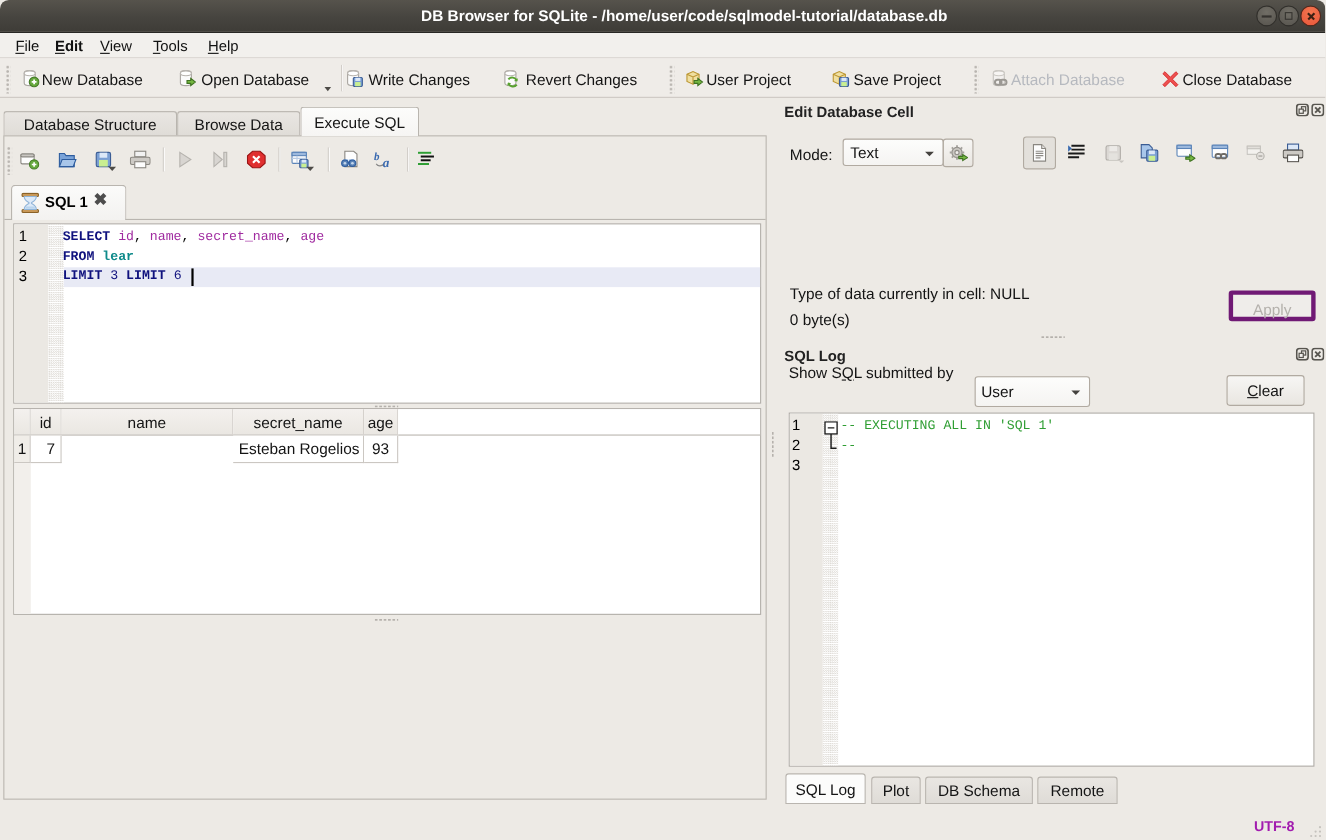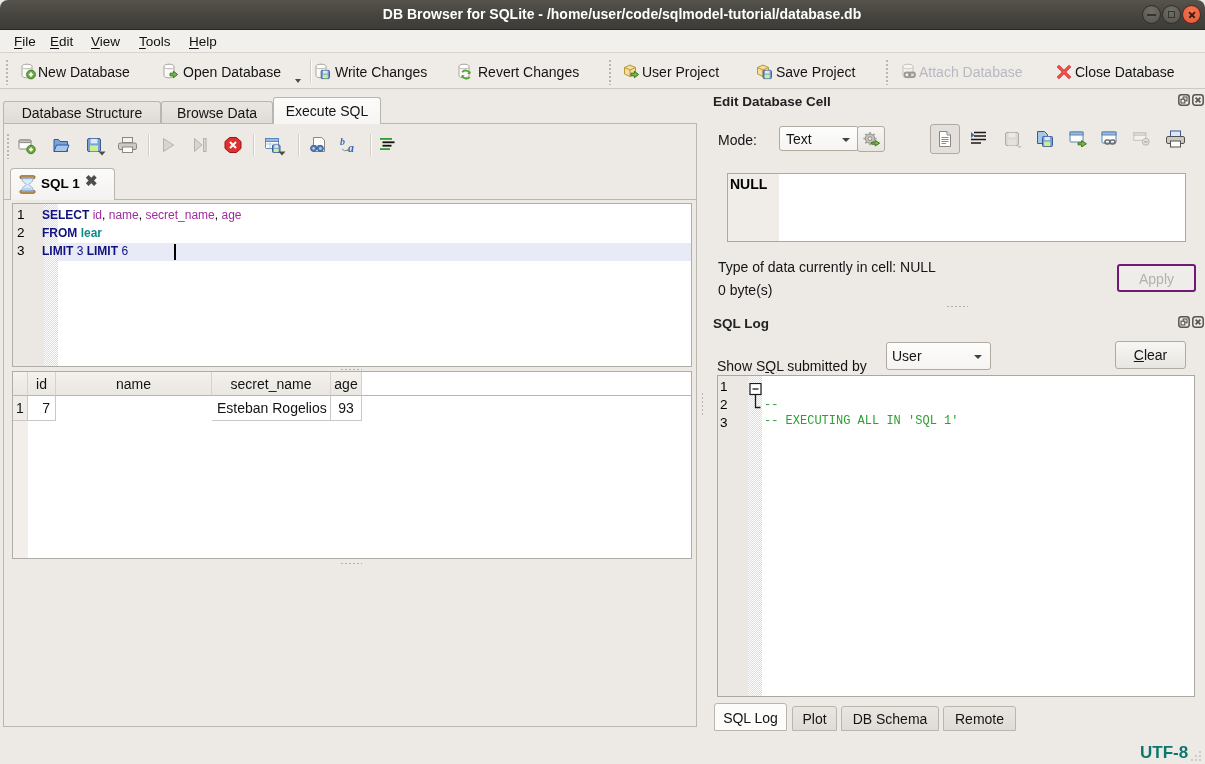--- a/index.html
+++ b/index.html
@@ -47,21 +47,21 @@
      border:1px solid #bab6b0;box-sizing:border-box;z-index:4;}
 
   #sqltab{left:10px;top:168px;width:105px;height:32px;box-sizing:border-box;border:1px solid #b9b5af;border-bottom:none;border-radius:4px 4px 0 0;background:linear-gradient(#fbfbfa,#f3f2f0);z-index:6;}
   #sqltab-line{left:4px;top:199px;width:692px;height:1px;background:#b9b5af;z-index:5;}
 
   
   #editor{left:12px;top:203px;width:680px;height:164px;background:#fff;border:1px solid #b0aca6;box-sizing:border-box;z-index:6;}
   #ed-gutter{left:0;top:0;width:31px;height:162px;background:#ebe8e3;}
   #ed-fold{left:31px;top:0;width:14px;height:162px;background:conic-gradient(#dfdcd7 0 25%,#fff 0 50%,#dfdcd7 0 75%,#fff 0) 0 0/2px 2px;}
   .lnum{position:absolute;left:0;width:16px;text-align:left;padding-left:4px;font-size:13.5px;color:#000;}
-  .codeline{position:absolute;left:29px;font-family:Liberation Sans, sans-serif;font-size:12px;white-space:pre;color:#000;line-height:18px;}
+  .codeline{position:absolute;left:44px;font-family:Liberation Mono, monospace;font-size:12px;white-space:pre;color:#000;line-height:18px;}
   #curline{left:45px;top:39px;width:633px;height:18px;background:#e8eaf5;}
   .kw{color:#10127e;font-weight:bold;}
   .ident{color:#a02ba0;}
   .tbl{color:#0e8a8a;font-weight:bold;}
   .num{color:#10127e;}
   #cursor{left:161px;top:40px;width:1.5px;height:16px;background:#000;}
 
   
   #rtable{left:12px;top:371px;width:680px;height:188px;background:#fff;border:1px solid #b0aca6;box-sizing:border-box;z-index:6;}
   .th{position:absolute;top:0;height:24px;box-sizing:border-box;background:linear-gradient(#f4f1ee,#eae7e2);
@@ -76,56 +76,56 @@
   
   .dock-title{position:absolute;font-size:13.5px;font-weight:bold;color:#222;}
   .label13{position:absolute;font-size:14px;color:#141414;}
   .combo{position:absolute;box-sizing:border-box;border:1px solid #b1aaa1;border-radius:3px;background:linear-gradient(#fdfdfc,#f5f4f2);}
   .combo .ctext{position:absolute;left:6px;top:4px;font-size:14px;}
   .combo .carrow{position:absolute;right:8px;top:11px;width:0;height:0;border-left:4px solid transparent;border-right:4px solid transparent;border-top:4.5px solid #44423e;}
   .pushbtn{position:absolute;box-sizing:border-box;border:1px solid #b1aaa1;border-radius:3px;background:linear-gradient(#f7f6f4,#e9e6e1);text-align:center;font-size:14px;}
   #nullbox{left:727px;top:173px;width:459px;height:69px;background:#fff;border:1px solid #aba7a1;box-sizing:border-box;}
   #nullbox .gcol{position:absolute;left:0;top:0;width:51px;height:67px;background:#f0ede8;}
   #nullbox .ntext{position:absolute;left:2px;top:2px;font-size:14px;font-weight:bold;color:#000;}
-  #applybtn{left:1117px;top:264px;width:79px;height:28px;border:2px solid #701a75;border-radius:3px;background:#efedea;color:#b4b1ac;text-align:center;padding-top:5px;box-sizing:border-box;font-size:14px;}
+  #applybtn{left:1117px;top:264px;width:79px;height:28px;border:4px solid #701a75;border-radius:3px;background:#efedea;color:#b4b1ac;text-align:center;padding-top:5px;box-sizing:border-box;font-size:14px;}
 
   
   #logbox{left:717px;top:375px;width:478px;height:322px;background:#fff;border:1px solid #aba7a1;box-sizing:border-box;z-index:2;}
   #logbox .lg{position:absolute;left:2px;font-size:13.5px;color:#000;}
   #log-gutter{left:0;top:0;width:30px;height:320px;background:#ebe8e3;}
   #log-fold{left:30px;top:0;width:14px;height:320px;background:conic-gradient(#dfdcd7 0 25%,#fff 0 50%,#dfdcd7 0 75%,#fff 0) 0 0/2px 2px;}
   .green{position:absolute;font-family:"Liberation Mono",monospace;font-size:12px;color:#2f9e33;white-space:pre;line-height:18px;}
 
   
   .btab{position:absolute;box-sizing:border-box;border:1px solid #b9b5af;border-radius:3px 3px 0 0;background:linear-gradient(#e9e6e2,#dfdcd7);text-align:center;font-size:14px;}
   #btab-active{background:#fcfcfb;z-index:3;}
 
   
-  #utf8{left:1140px;top:743px;color:#0f766e;font-size:17px;font-weight:bold;}
+  #utf8{left:1140px;top:743px;color:#a21caf;font-size:13px;font-weight:bold;}
 
   .dots-h{position:absolute;width:22px;height:3px;background-image:radial-gradient(circle,#b5b1ac 0.9px,transparent 1.1px);background-size:4px 3px;}
   .dots-v{position:absolute;width:3px;height:24px;background-image:radial-gradient(circle,#b5b1ac 0.9px,transparent 1.1px);background-size:3px 4px;}
   svg{display:block;}
 </style>
 </head>
 <body>
 <div id="win">
 
   <div id="titlebar" class="abs"></div>
   <div id="title-text" class="abs">DB Browser for SQLite - /home/user/code/sqlmodel-tutorial/database.db</div>
   <div id="btn-min" class="abs winbtn"></div>
   <div id="btn-max" class="abs winbtn"></div>
   <div id="btn-close" class="abs winbtn">
     <div class="closex" style="transform:rotate(45deg);"></div>
     <div class="closex" style="transform:rotate(-45deg);"></div>
   </div>
 
   <div id="menubar" class="abs"></div>
   <div class="menu-item" style="left:14px;"><u>F</u>ile</div>
-  <div class="menu-item" style="left:50px;"><u>E</u>dit</div>
+  <div class="menu-item" style="left:50px;font-weight:bold;"><u>E</u>dit</div>
   <div class="menu-item" style="left:91px;"><u>V</u>iew</div>
   <div class="menu-item" style="left:139px;"><u>T</u>ools</div>
   <div class="menu-item" style="left:189px;"><u>H</u>elp</div>
 
   <div id="toolbar" class="abs"></div>
   <div class="handle" style="left:5px;top:59px;height:26px;"></div>
   <span class="ticon" style="left:20px;top:63px;">
       <svg width="16" height="17" viewBox="0 0 16 17">
         <path d="M2 3.6 C2 2 4.2 1.2 7 1.2 C9.8 1.2 12 2 12 3.6 L12 12.4 C12 14 9.8 14.8 7 14.8 C4.2 14.8 2 14 2 12.4 Z" fill="#fbfbfb" stroke="#a9a5a0"></path>
         <ellipse cx="7" cy="3.6" rx="5" ry="2.2" fill="#fff" stroke="#b8b4af"></ellipse>
@@ -360,21 +360,21 @@
       </svg>
     </span>
   <span class="abs" style="left:1192px;top:94px;">
       <svg width="12" height="12" viewBox="0 0 12 12">
         <rect x="0.8" y="0.8" width="10.4" height="10.4" rx="2.6" fill="none" stroke="#57554f" stroke-width="1.5"></rect>
         <path d="M3.6 3.6 L8.4 8.4 M8.4 3.6 L3.6 8.4" stroke="#57554f" stroke-width="1.7"></path>
       </svg>
     </span>
 
   <div class="label13" style="left:718px;top:132px;">Mode:</div>
-  <div class="combo" style="left:766px;top:126px;width:80px;height:25px;margin-left:13px;">
+  <div class="combo" style="left:766px;top:126px;width:92px;height:25px;">
      <div class="ctext">Text</div>
       <div class="carrow"></div>
   </div>
   <div class="pushbtn" style="left:857px;top:126px;width:28px;height:26px;"></div>
   <span class="abs" style="left:862px;top:131px;">
       <svg width="18" height="17" viewBox="0 0 18 17">
         <circle cx="8" cy="7.6" r="4.6" fill="#c9c6c1" stroke="#8f8c87"></circle>
         <circle cx="8" cy="7.6" r="1.9" fill="#f0eeeb" stroke="#8f8c87"></circle>
         <g stroke="#a5a29d" stroke-width="1.7">
           <path d="M8 1 V3 M8 12.2 V14.2 M1.4 7.6 H3.4 M12.6 7.6 H14.6 M3.3 2.9 L4.7 4.3 M11.3 10.9 L12.7 12.3 M12.7 2.9 L11.3 4.3 M4.7 10.9 L3.3 12.3"></path>
@@ -443,24 +443,20 @@
       </svg>
     </span>
   <span class="abs" style="left:1166px;top:130px;">
       <svg width="19" height="18" viewBox="0 0 19 18">
         <rect x="4.5" y="1" width="10" height="5.5" fill="#dce8f8" stroke="#3a5c94"></rect>
         <path d="M2 6.5 h15 a1.5 1.5 0 0 1 1.5 1.5 V12 a1.5 1.5 0 0 1 -1.5 1.5 h-15 A1.5 1.5 0 0 1 0.5 12 V8 A1.5 1.5 0 0 1 2 6.5 Z" fill="#cdcac5" stroke="#55524d"></path>
         <rect x="4.5" y="11" width="10" height="6" fill="#fdfdfd" stroke="#55524d"></rect>
       </svg>
     </span>
 
-  <div id="nullbox" class="abs">
-    <div class="gcol"></div>
-    <div class="ntext">NULL</div>
-  </div>
 
   <div class="label13" style="left:718px;top:259px;">Type of data currently in cell: NULL</div>
   <div class="label13" style="left:718px;top:282px;">0 byte(s)</div>
   <div id="applybtn" class="abs">Apply</div>
 
   <div class="dots-h" style="left:946px;top:305px;"></div>
 
   <div class="dock-title" style="left:713px;top:316px;">SQL Log</div>
   <span class="abs" style="left:1178px;top:316px;">
       <svg width="12" height="12" viewBox="0 0 12 12">
@@ -469,41 +465,41 @@
         <rect x="3" y="5.2" width="3.8" height="3.8" fill="#f1efec" stroke="#57554f" stroke-width="1.1"></rect>
       </svg>
     </span>
   <span class="abs" style="left:1192px;top:316px;">
       <svg width="12" height="12" viewBox="0 0 12 12">
         <rect x="0.8" y="0.8" width="10.4" height="10.4" rx="2.6" fill="none" stroke="#57554f" stroke-width="1.5"></rect>
         <path d="M3.6 3.6 L8.4 8.4 M8.4 3.6 L3.6 8.4" stroke="#57554f" stroke-width="1.7"></path>
       </svg>
     </span>
 
-  <div class="label13" style="left:717px;top:358px;">Show S<u>Q</u>L submitted by</div>
+  <div class="label13" style="left:717px;top:331px;">Show S<u>Q</u>L submitted by</div>
   <div class="combo" style="left:886px;top:342px;width:105px;height:28px;">
      <div class="ctext" style="top:5px;left:5px;">User</div>
       <div class="carrow" style="top:12px;"></div>
   </div>
   <div class="pushbtn" style="left:1115px;top:341px;width:71px;height:28px;padding-top:5px;"><u>C</u>lear</div>
 
   <div id="logbox" class="abs">
     <div id="log-gutter" class="abs"></div>
     <div id="log-fold" class="abs"></div>
     <div class="lg" style="top:3px;">1</div>
     <div class="lg" style="top:21px;">2</div>
     <div class="lg" style="top:39px;">3</div>
     <span class="abs" style="left:31px;top:7px;">
         <svg width="16" height="32" viewBox="0 0 16 32">
           <rect x="1" y="0.5" width="11" height="11" fill="#fff" stroke="#1a1a1a" stroke-width="1.2"></rect>
           <path d="M3.5 6 h6" stroke="#1a1a1a" stroke-width="1.3"></path>
           <path d="M6.5 11.5 V24.5 h5" fill="none" stroke="#1a1a1a" stroke-width="1.3"></path>
         </svg>
       </span>
-    <div class="green" style="left:46px;top:2px;margin-top:34px;">-- EXECUTING ALL IN 'SQL 1'</div>
+    <div class="green" style="left:46px;top:2px;">-- EXECUTING ALL IN 'SQL 1'</div>
     <div class="green" style="left:46px;top:20px;">--</div>
   </div>
 
   <div class="btab" id="btab-active" style="left:714px;top:703px;width:73px;height:28px;padding-top:6px;">SQL Log</div>
   <div class="btab" style="left:792px;top:706px;width:45px;height:25px;padding-top:4px;">Plot</div>
   <div class="btab" style="left:841px;top:706px;width:98px;height:25px;padding-top:4px;">DB Schema</div>
   <div class="btab" style="left:943px;top:706px;width:73px;height:25px;padding-top:4px;">Remote</div>
 
   <div id="utf8" class="abs">UTF-8</div>
   <span class="abs" style="left:1190px;top:750px;">

